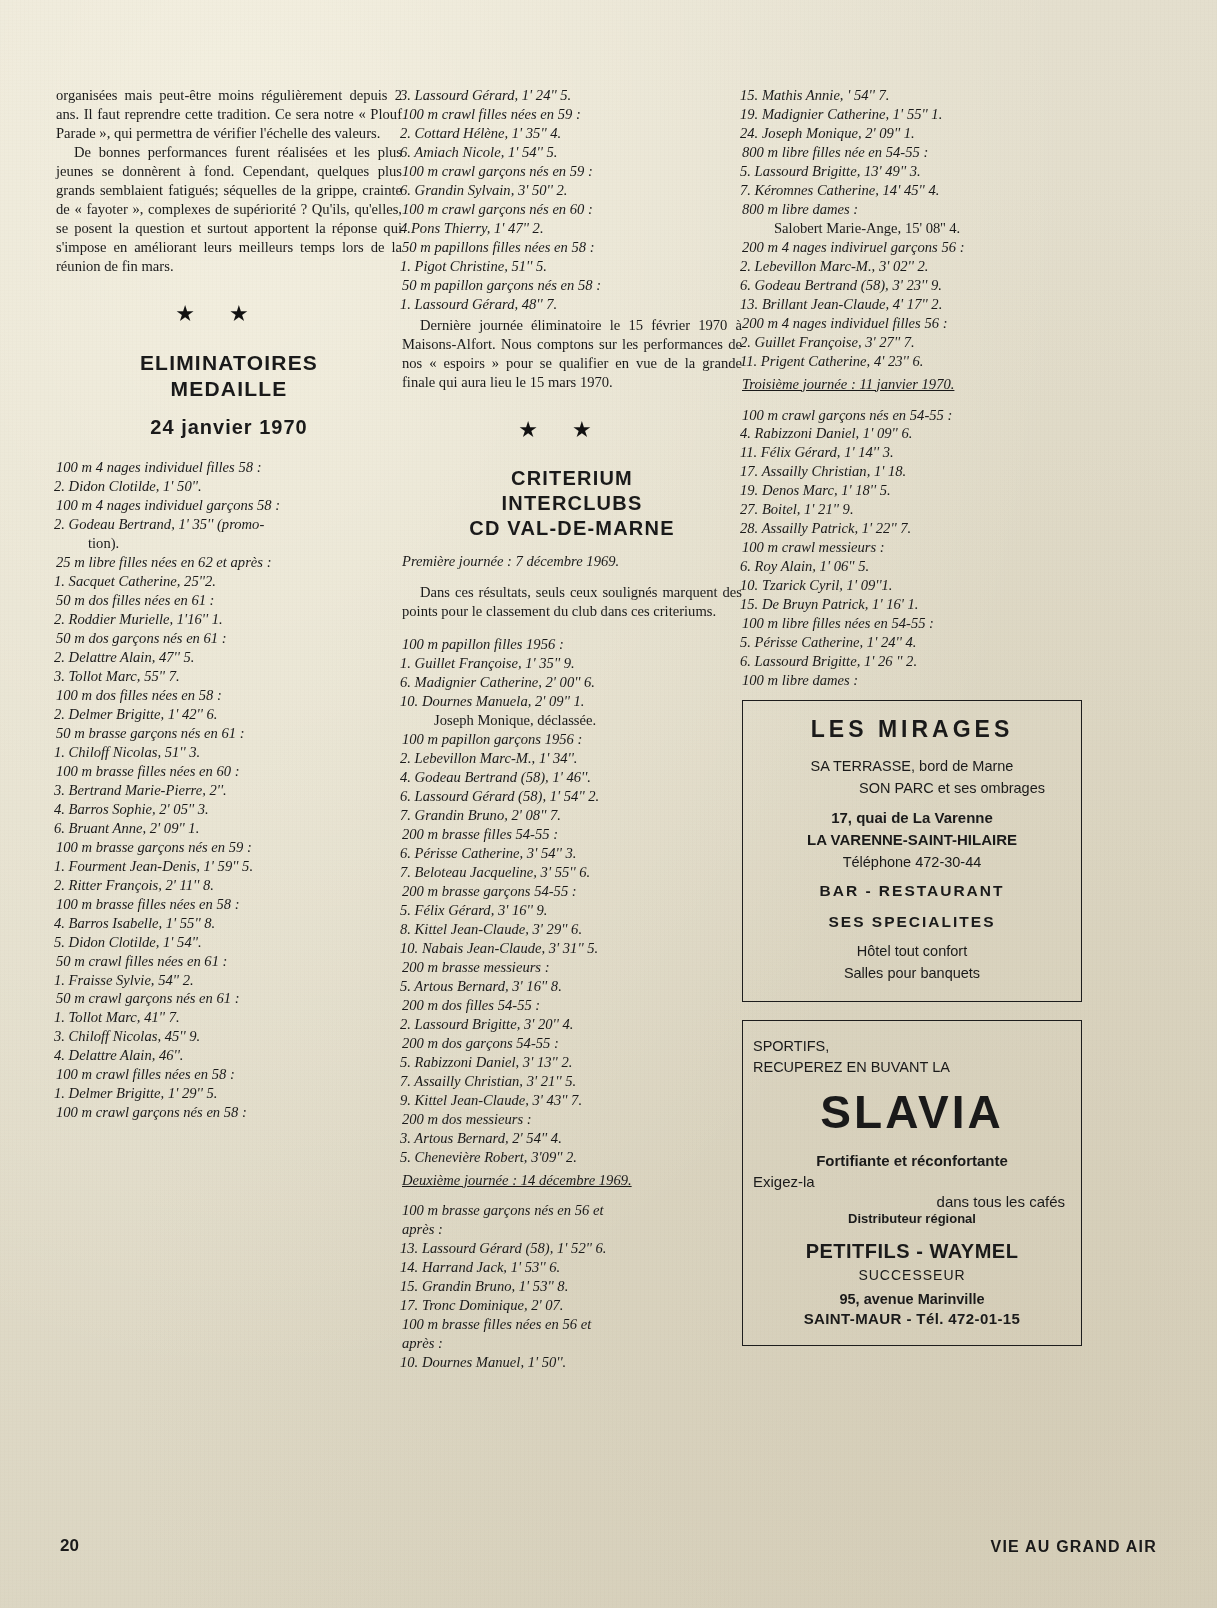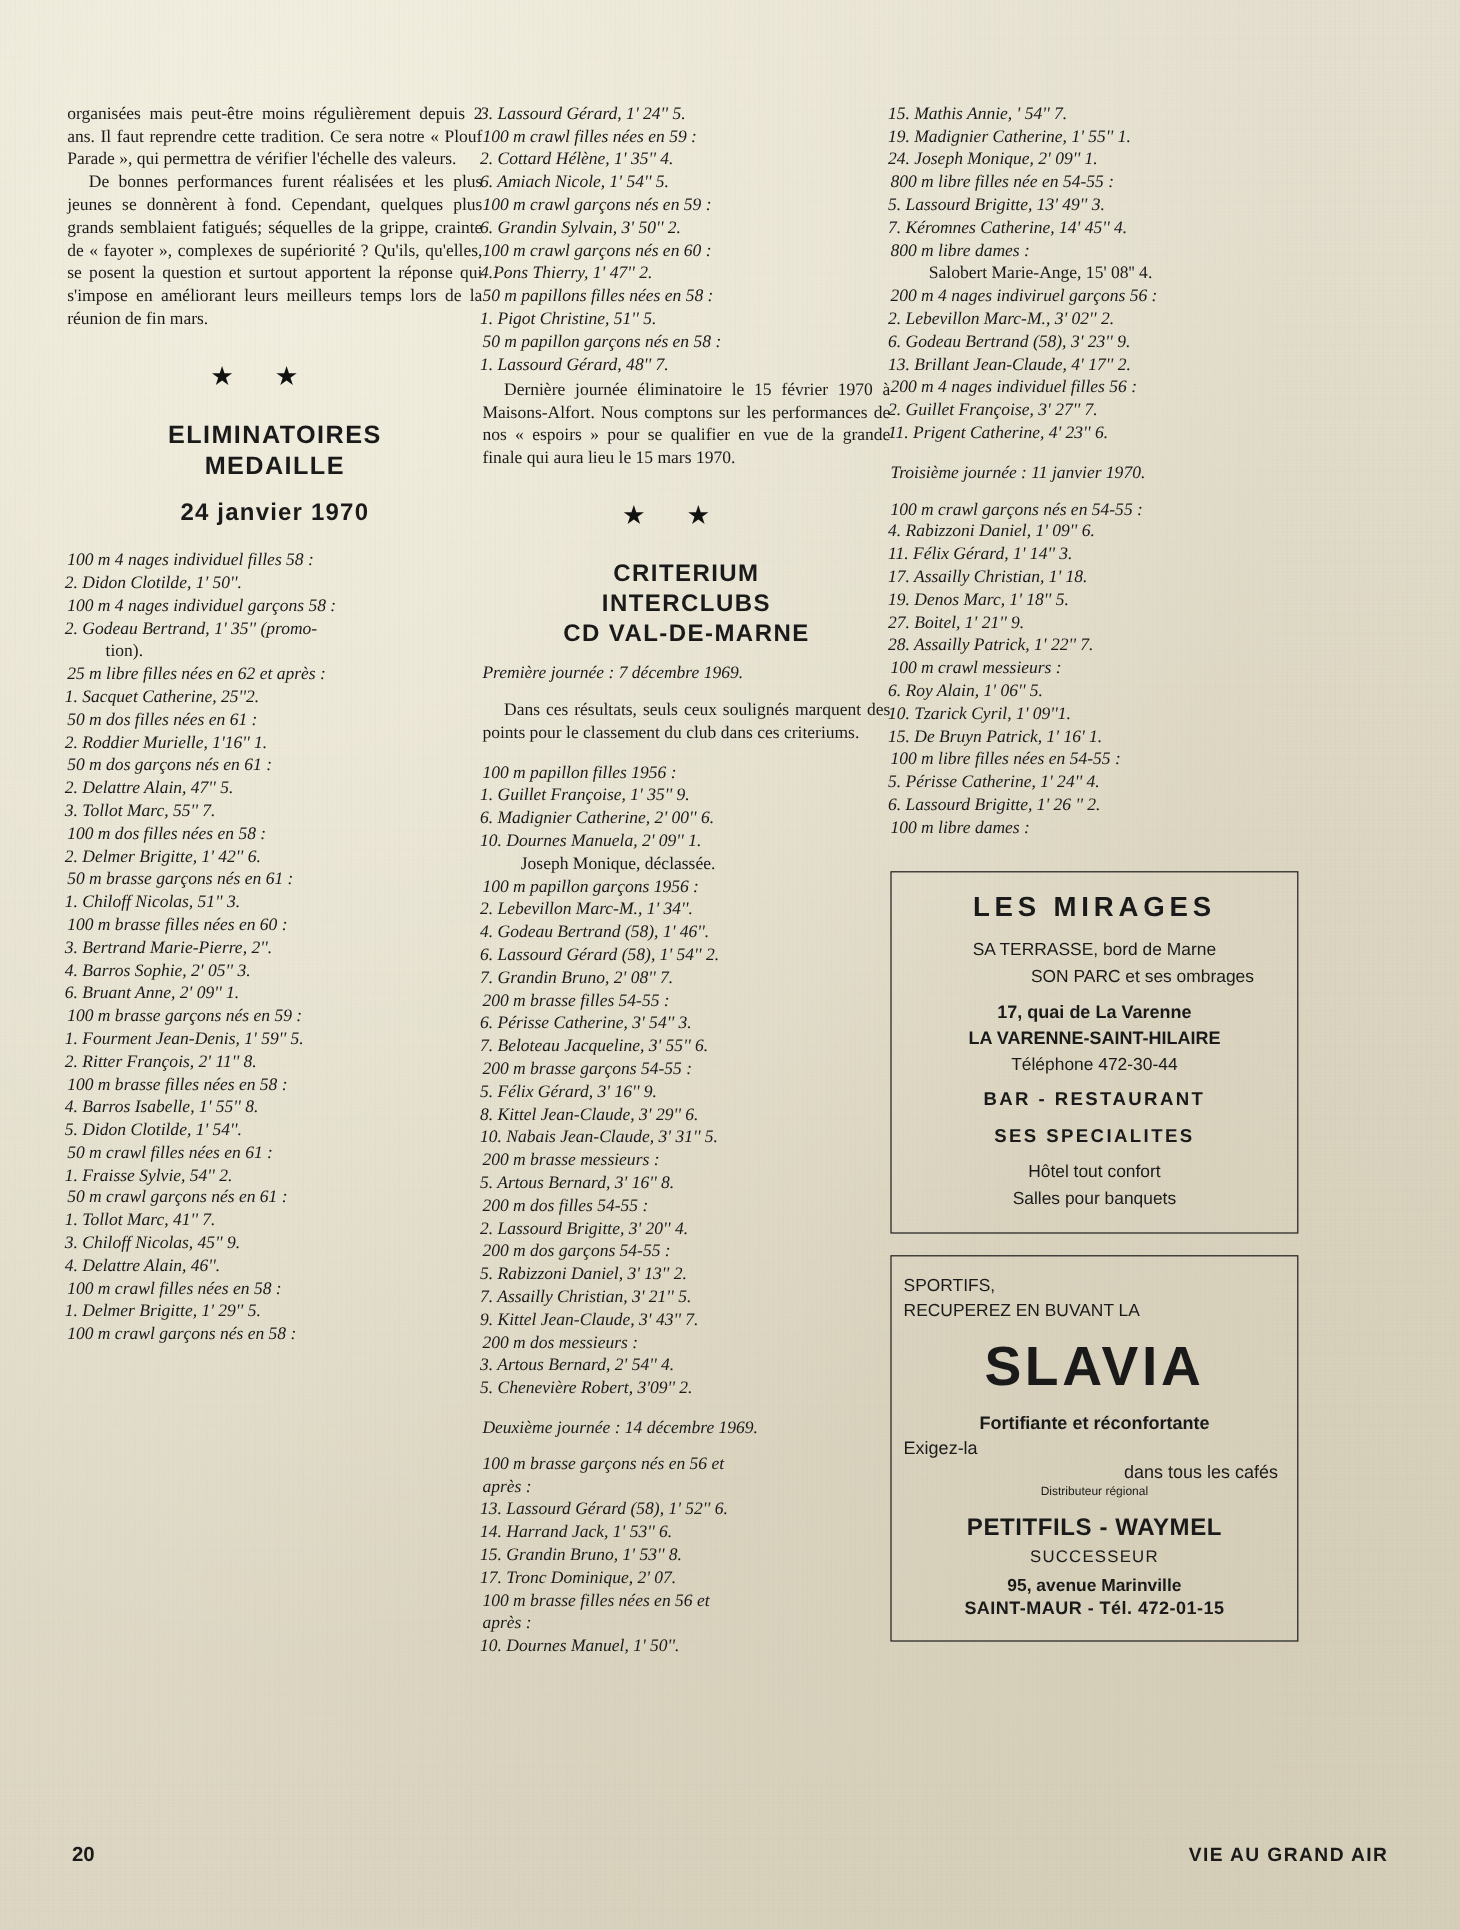--- a/index.html
+++ b/index.html
@@ -84,21 +84,21 @@
     margin: 0 0 18px 0;
   }
   h2.head.cd {
     font-size: 20px;
   }
   .journee {
     font-style: italic;
     margin: 0 0 12px 0;
     font-size: 14.6px;
   }
-  .journee.spaced { margin-top: 14px; }
+  .journee.spaced { margin-top: 4px; text-decoration: underline; }
 
   ul.results {
     list-style: none;
     margin: 0;
     padding: 0;
   }
   ul.results li {
     margin: 0;
     padding: 0;
   }
@@ -111,21 +111,21 @@
     text-indent: -2px;
   }
   li.res.ital { font-style: italic; }
   li.res.cont { padding-left: 34px; }
 
   .ad {
     border: 1.6px solid #1d1d1d;
     padding: 14px 10px 16px 10px;
     text-align: center;
     font-family: "Liberation Sans", sans-serif;
-    margin-top: 26px;
+    margin-top: 10px;
   }
   .ad-title {
     font-size: 23px;
     font-weight: bold;
     letter-spacing: 4px;
     margin-bottom: 12px;
   }
   .ad-line { font-size: 14.5px; margin: 3px 0; }
   .ad-line.ind-r { text-align: right; padding-right: 26px; }
   .ad-line.bold { font-weight: bold; font-size: 15px; }
@@ -137,21 +137,21 @@
   .ad2 .brand {
     font-size: 46px;
     font-weight: bold;
     letter-spacing: 3px;
     margin: 6px 0 8px 0;
     font-family: "Liberation Sans", sans-serif;
   }
   .ad2 .tag { font-size: 15px; font-weight: bold; margin: 2px 0; }
   .ad2 .left { text-align: left; font-size: 15px; }
   .ad2 .right { text-align: right; font-size: 15px; padding-right: 6px;}
-  .ad2 .center-s { font-size: 10px; font-weight: normal; }
+  .ad2 .center-s { font-size: 13px; font-weight: bold; }
   .ad2 .petit {
     font-size: 20px;
     font-weight: bold;
     letter-spacing: 0.5px;
     margin: 10px 0 2px 0;
   }
   .ad2 .succ { font-size: 14px; letter-spacing: 1px; margin-bottom: 6px;}
   .ad2 .addr { font-size: 14.5px; font-weight: bold; }
   .ad2 .addr2 { font-size: 15px; font-weight: bold; letter-spacing: 0.4px;}
 

